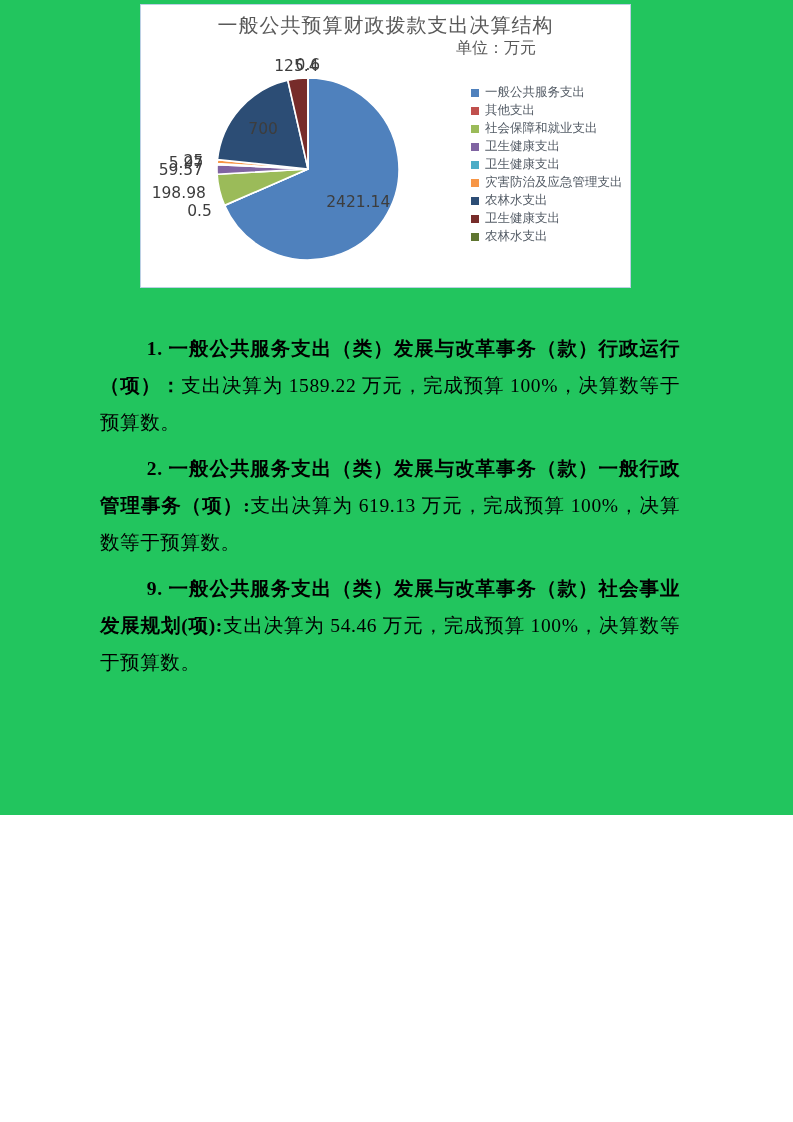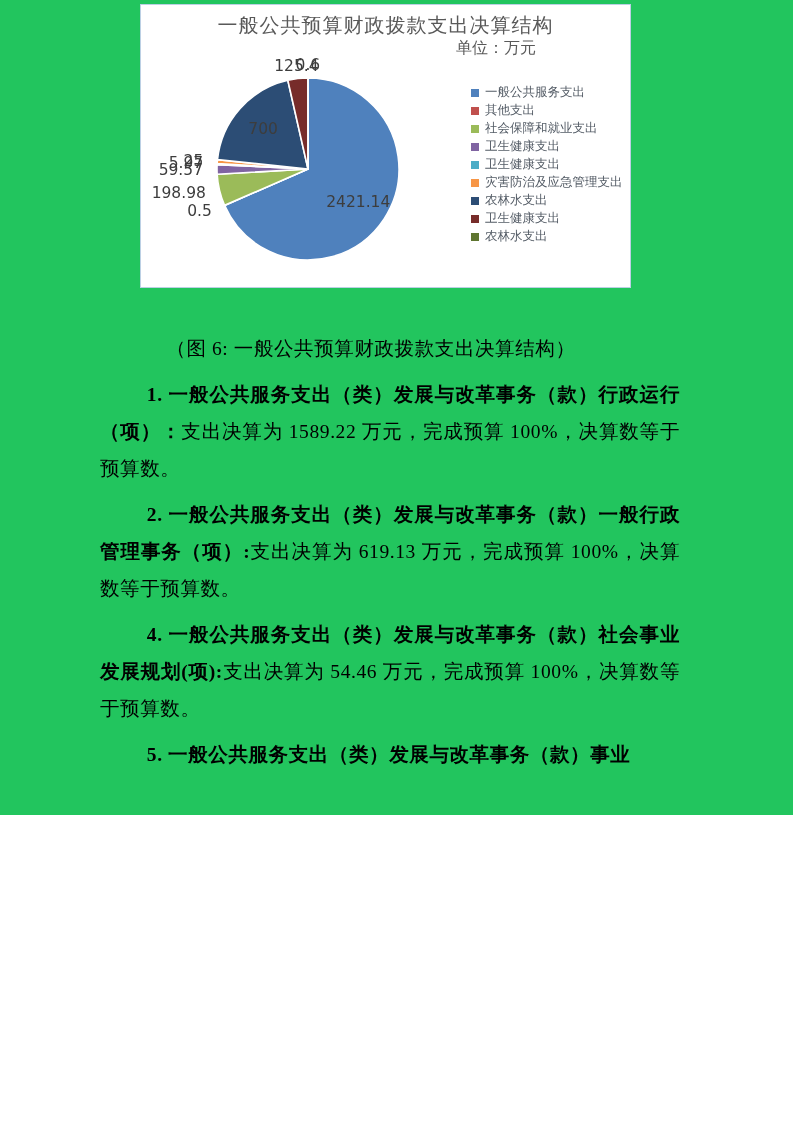--- a/index.html
+++ b/index.html
@@ -133,22 +133,20 @@
           <span class="legend-label">卫生健康支出</span>
         </div>
         <div class="legend-item">
           <span class="legend-marker" style="background: rgb(95, 117, 48);"></span>
           <span class="legend-label">农林水支出</span>
         </div>
       </div>
   </div>
 
   <div class="textblock">
-    <p class="caption">（图 6: 一般公共预算财政拨款支出决算结构）</p>
     <p class="para"><span class="lead">1. 一般公共服务支出（类）发展与改革事务（款）行政运行（项）：</span><span>支出决算为 1589.22 万元，完成预算 100%，决算数等于预算数。</span></p>
     <p class="para"><span class="lead">2. 一般公共服务支出（类）发展与改革事务（款）一般行政管理事务（项）:</span><span>支出决算为 619.13 万元，完成预算 100%，决算数等于预算数。</span></p>
-    <p class="para"><span class="lead">4. 一般公共服务支出（类）发展与改革事务（款）社会事业发展规划(项):</span><span>支出决算为 54.46 万元，完成预算 100%，决算数等于预算数。</span></p>
-    <p class="para"><span class="lead">5. 一般公共服务支出（类）发展与改革事务（款）事业</span><span></span></p>
+    <p class="para"><span class="lead">9. 一般公共服务支出（类）发展与改革事务（款）社会事业发展规划(项):</span><span>支出决算为 54.46 万元，完成预算 100%，决算数等于预算数。</span></p>
   </div>
 
   <div class="page-number">21</div>
 
 </div>
 
 </body></html>

